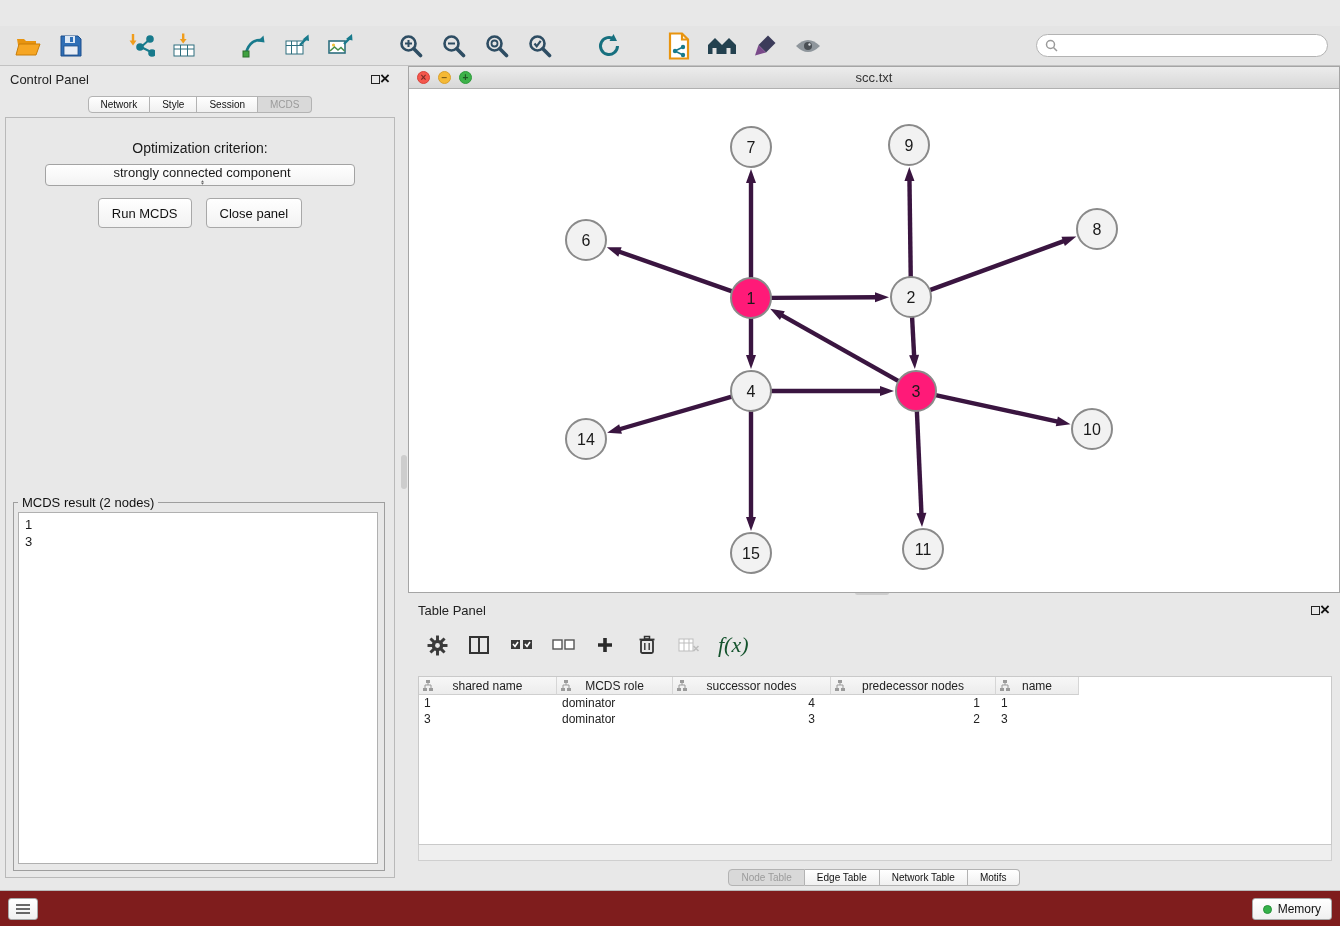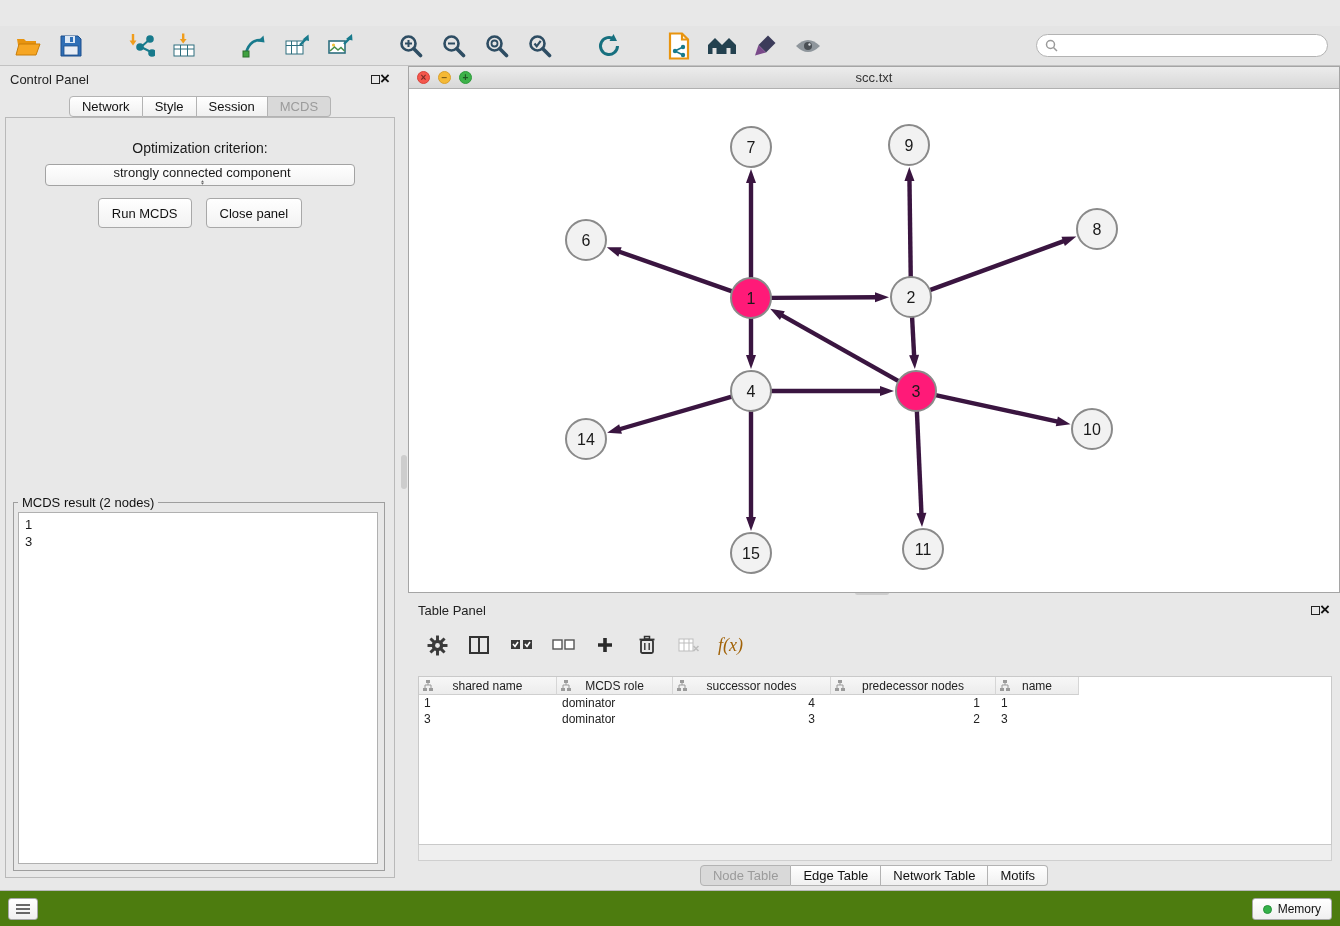--- a/index.html
+++ b/index.html
@@ -23,21 +23,21 @@
     border-radius:12px; display:flex; align-items:center; padding:0 8px; gap:5px; }
   .searchbox input { border:none; outline:none; flex:1; font-size:13px; font-family:inherit; background:transparent; }
 
   
   .panel-header { height:26px; display:flex; align-items:center; padding:0 10px; }
   .panel-title { font-size:13px; color:#222; }
   .panel-float { width:9px; height:9px; border:1.5px solid #222; margin-left:auto; display:inline-block; }
   .panel-close { font-size:17px; font-weight:bold; color:#111; line-height:14px; }
 
   .seg-tabs { display:flex; justify-content:center; }
-  .seg { border:1px solid #b3b3b3; border-left:none; padding:2px 12px; font-size:13px; color:#111;
+  .seg { border:1px solid #b3b3b3; border-left:none; padding:2px 12px; font-size:10px; color:#111;
     background:linear-gradient(#ffffff,#f0f0f0); }
   .seg:first-child { border-left:1px solid #b3b3b3; border-radius:4px 0 0 4px; }
   .seg:last-child { border-radius:0 4px 4px 0; }
   .seg.active { background:#d9d9d9; color:#9b9b9b; }
 
   
   .control-panel { position:absolute; left:0; top:66px; width:400px; height:824px; background:#e8e8e8; }
   .control-tabs-row { position:absolute; top:30px; left:0; right:0; display:flex; justify-content:center; z-index:2; }
   .cp-content { position:absolute; top:51px; left:5px; right:5px; bottom:12px; border:1px solid #b9b9b9; background:#e8e8e8; }
   .opt-label { text-align:center; margin-top:22px; font-size:14px; }
@@ -69,35 +69,35 @@
   .tl.green { background:#3db249; border:1px solid #2f9a3c; }
   .net-title { position:absolute; left:0; right:0; text-align:center; font-size:13px; color:#333; pointer-events:none; }
   .net-canvas { position:absolute; left:0; top:22px; right:0; bottom:0; background:#fff; }
   .net-canvas svg { position:absolute; left:0; top:0; }
 
   
   .table-panel { position:absolute; left:408px; top:597px; width:932px; height:293px; background:#e8e8e8; }
   .tp-toolbar { position:absolute; top:26px; left:0; right:0; height:44px; display:flex; align-items:center;
     gap:16px; padding-left:16px; }
   .tp-icon { width:26px; height:26px; display:flex; align-items:center; justify-content:center; flex:0 0 auto; }
-  .fx { font-family:"Liberation Serif", serif; font-style:italic; font-size:18px; color:#a16207; }
+  .fx { font-family:"Liberation Serif", serif; font-style:italic; font-size:22px; color:#14532d; }
   .table-area { position:absolute; left:10px; right:8px; top:79px; height:169px; background:#fff; border:1px solid #c9c9c9; overflow:hidden; }
   .t-header { display:flex; height:18px; }
   .th { position:relative; background:linear-gradient(#f7f7f7,#ececec); border-right:1px solid #d6d6d6;
     border-bottom:1px solid #cfcfcf; display:flex; align-items:center; justify-content:center; font-size:12px; color:#222; flex:0 0 auto; }
   .hicon { position:absolute; left:4px; top:3px; }
   .tr { display:flex; height:16px; }
   .td { font-size:12px; color:#222; flex:0 0 auto; line-height:16px; white-space:nowrap; overflow:hidden; }
   .td.left { text-align:left; padding-left:5px; }
   .td.right { text-align:right; padding-right:16px; }
   .hscroll-strip { position:absolute; left:10px; right:8px; top:248px; height:16px; background:#efefef; border:1px solid #cfcfcf; border-top:none; }
   .table-tabs-row { position:absolute; bottom:4px; left:0; right:0; display:flex; justify-content:center; }
 
   
-  .statusbar { position:absolute; left:0; right:0; bottom:0; height:36px; background:#4d7c0f; border-top:1px solid #b9b9b9; }
+  .statusbar { position:absolute; left:0; right:0; bottom:0; height:36px; background:#7f1d1d; border-top:1px solid #b9b9b9; }
   .status-left-btn { position:absolute; left:8px; top:7px; width:30px; height:22px; background:linear-gradient(#ffffff,#f0f0f0);
     border:1px solid #a8a8a8; border-radius:3px; display:flex; align-items:center; justify-content:center; }
   .memory-btn { position:absolute; right:8px; top:7px; height:22px; padding:0 10px; background:linear-gradient(#ffffff,#f0f0f0);
     border:1px solid #a8a8a8; border-radius:3px; display:flex; align-items:center; gap:6px; font-size:12px; color:#111; }
   .mem-dot { width:9px; height:9px; border-radius:50%; background:#35b24a; border:1px solid #27913a; }
 </style>
 </head>
 <body>
 
 <div class="app">

